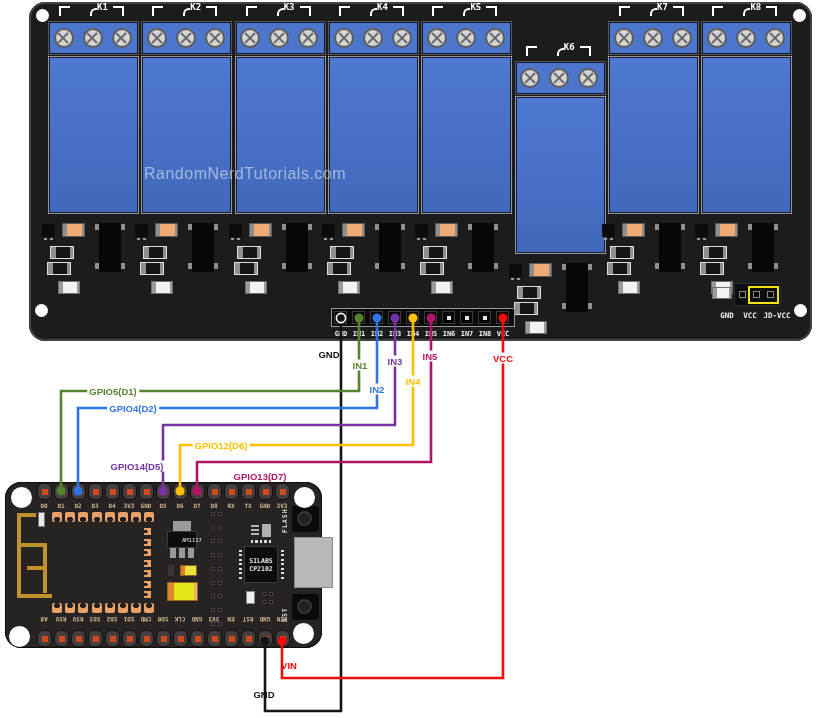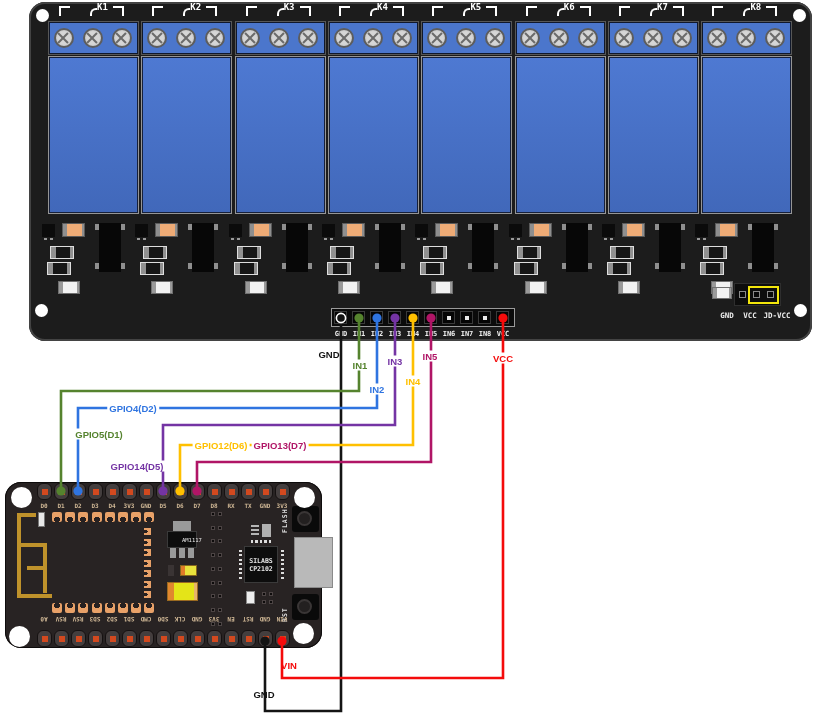--- a/index.html
+++ b/index.html
@@ -178,21 +178,21 @@
         <div class="cap"></div>
         <div class="pad" style="left: 46px; top: 224px;"></div>
         <div class="pad" style="left: 69px; top: 224px;"></div>
         <div class="pad" style="left: 46px; top: 263px;"></div>
         <div class="pad" style="left: 69px; top: 263px;"></div>
         <div class="tall"></div>
         <div class="res" style="left: 1px; top: 246px;"></div>
         <div class="res" style="left: -2px; top: 262px;"></div>
         <div class="led"></div>
       </div>
-      <div class="channel" style="left: 515.75px;">
+      <div class="channel" style="left: 515.75px; margin-top: 40px;">
         <div class="br-l"></div>
         <div class="br-c"></div>
         <div class="klabel">K6</div>
         <div class="br-r"></div>
         <div class="tblock"></div>
         <div class="screw" style="left: 4.5px;"></div>
         <div class="screw" style="left: 33.5px;"></div>
         <div class="screw" style="left: 62.5px;"></div>
         <div class="relaybody"></div>
         <div class="transistor"></div>
@@ -248,20 +248,21 @@
         <div class="pad" style="left: 46px; top: 224px;"></div>
         <div class="pad" style="left: 69px; top: 224px;"></div>
         <div class="pad" style="left: 46px; top: 263px;"></div>
         <div class="pad" style="left: 69px; top: 263px;"></div>
         <div class="tall"></div>
         <div class="res" style="left: 1px; top: 246px;"></div>
         <div class="res" style="left: -2px; top: 262px;"></div>
         <div class="led"></div>
       </div>
     </div>
+  <div class="watermark">RandomNerdTutorials.com</div>
   <div class="ctl-header">
       <div class="hpin" style="left: 2px;"></div>
       <div class="hpin" style="left: 20px;"></div>
       <div class="hpin" style="left: 38px;"></div>
       <div class="hpin" style="left: 56px;"></div>
       <div class="hpin" style="left: 74px;"></div>
       <div class="hpin" style="left: 92px;"></div>
       <div class="hpin" style="left: 110px;">
         <div class="hpin-open"></div>
       </div>
@@ -533,25 +534,25 @@
       <circle cx="282" cy="641" r="4.6" fill="#f40b0b"></circle>
     </svg>
   <div id="wire-labels" style="left:0;top:0">
       <div class="wlabel nobg" style="left: 329px; top: 354px; color: rgb(17, 17, 17);">GND</div>
       <div class="wlabel" style="left: 360px; top: 365px; color: rgb(85, 131, 46);">IN1</div>
       <div class="wlabel" style="left: 377px; top: 389px; color: rgb(47, 116, 224);">IN2</div>
       <div class="wlabel" style="left: 395px; top: 361px; color: rgb(116, 52, 164);">IN3</div>
       <div class="wlabel" style="left: 413px; top: 381px; color: rgb(255, 192, 0);">IN4</div>
       <div class="wlabel" style="left: 430px; top: 356px; color: rgb(176, 21, 102);">IN5</div>
       <div class="wlabel" style="left: 503px; top: 358px; color: rgb(244, 11, 11);">VCC</div>
-      <div class="wlabel" style="left: 99px; top: 391px; color: rgb(85, 131, 46); margin-top: 43px;">GPIO5(D1)</div>
+      <div class="wlabel" style="left: 113px; top: 391px; color: rgb(85, 131, 46);">GPIO5(D1)</div>
       <div class="wlabel" style="left: 133px; top: 408px; color: rgb(47, 116, 224);">GPIO4(D2)</div>
       <div class="wlabel" style="left: 137px; top: 466px; color: rgb(116, 52, 164);">GPIO14(D5)</div>
       <div class="wlabel" style="left: 221px; top: 445px; color: rgb(255, 192, 0);">GPIO12(D6)</div>
-      <div class="wlabel" style="left: 260px; top: 445px; color: rgb(176, 21, 102); margin-left: 20px;">GPIO13(D7)</div>
+      <div class="wlabel" style="left: 260px; top: 476px; color: rgb(176, 21, 102);">GPIO13(D7)</div>
       <div class="wlabel nobg" style="left: 289px; top: 665px; color: rgb(244, 11, 11);">VIN</div>
       <div class="wlabel nobg" style="left: 264px; top: 694px; color: rgb(17, 17, 17);">GND</div>
     </div>
 <div class="hole" style="left: 35.5px; top: 8.5px; width: 13px; height: 13px;"></div>
     <div class="hole" style="left: 792.5px; top: 8.5px; width: 13px; height: 13px;"></div>
     <div class="hole" style="left: 34.5px; top: 303.5px; width: 13px; height: 13px;"></div>
     <div class="hole" style="left: 793.5px; top: 303.5px; width: 13px; height: 13px;"></div>
   </div>
 
 </body></html>

